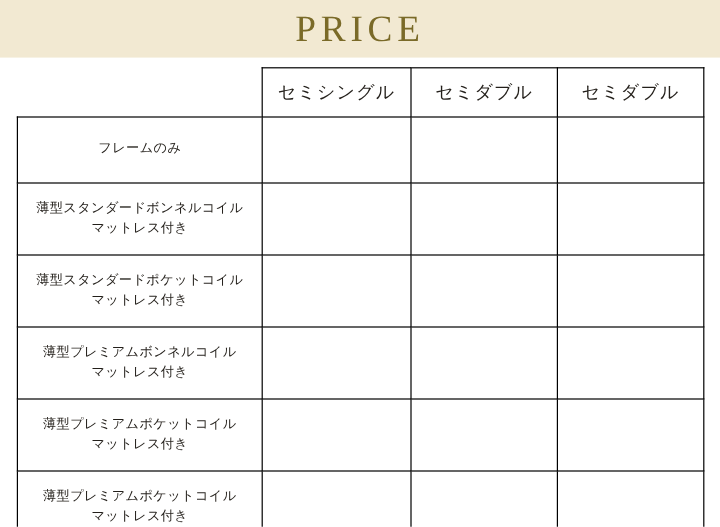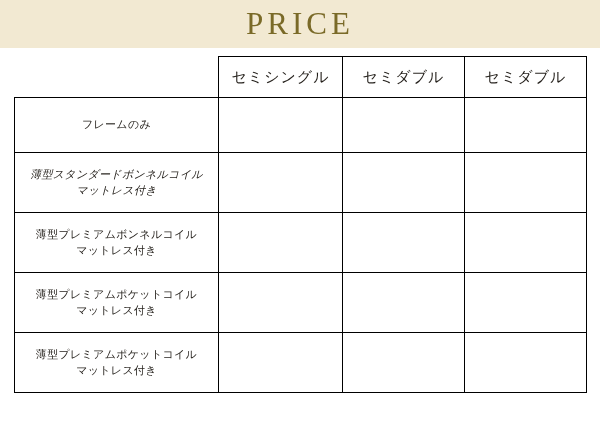--- a/index.html
+++ b/index.html
@@ -78,21 +78,21 @@
     line-height: 1.45;
     letter-spacing: 0.3px;
     padding: 6px 4px;
     font-family: "Liberation Serif", "DejaVu Serif", serif;
   }
   table.price tbody td.cell {
     background: #ffffff;
   }
   .rh-line { display: block; }
   tr.r0 th.row-head, tr.r0 td.cell { height: 42px; }
-  tr.r1 th.row-head, tr.r1 td.cell { height: 47px; font-style: italic; }
+  tr.r1 th.row-head, tr.r1 td.cell { height: 47px; }
   tr.r2 th.row-head, tr.r2 td.cell { height: 47px; }
   tr.r3 th.row-head, tr.r3 td.cell { height: 47px; }
   tr.r4 th.row-head, tr.r4 td.cell { height: 47px; }
   tr.r5 th.row-head, tr.r5 td.cell { height: 47px; }
 </style>
 </head>
 <body>
 
 <div class="page">
 
@@ -132,28 +132,37 @@
             <span class="rh-line">薄型スタンダードボンネルコイル</span>
             <span class="rh-line">マットレス付き</span>
           </th>
           <td class="cell"></td>
           <td class="cell"></td>
           <td class="cell"></td>
         </tr>
 
         <tr class="r2">
           <th class="row-head">
+            <span class="rh-line">薄型スタンダードポケットコイル</span>
+            <span class="rh-line">マットレス付き</span>
+          </th>
+          <td class="cell"></td>
+          <td class="cell"></td>
+          <td class="cell"></td>
+        </tr>
+
+        <tr class="r3">
+          <th class="row-head">
             <span class="rh-line">薄型プレミアムボンネルコイル</span>
             <span class="rh-line">マットレス付き</span>
           </th>
           <td class="cell"></td>
           <td class="cell"></td>
           <td class="cell"></td>
         </tr>
-
 
         <tr class="r4">
           <th class="row-head">
             <span class="rh-line">薄型プレミアムポケットコイル</span>
             <span class="rh-line">マットレス付き</span>
           </th>
           <td class="cell"></td>
           <td class="cell"></td>
           <td class="cell"></td>
         </tr>

